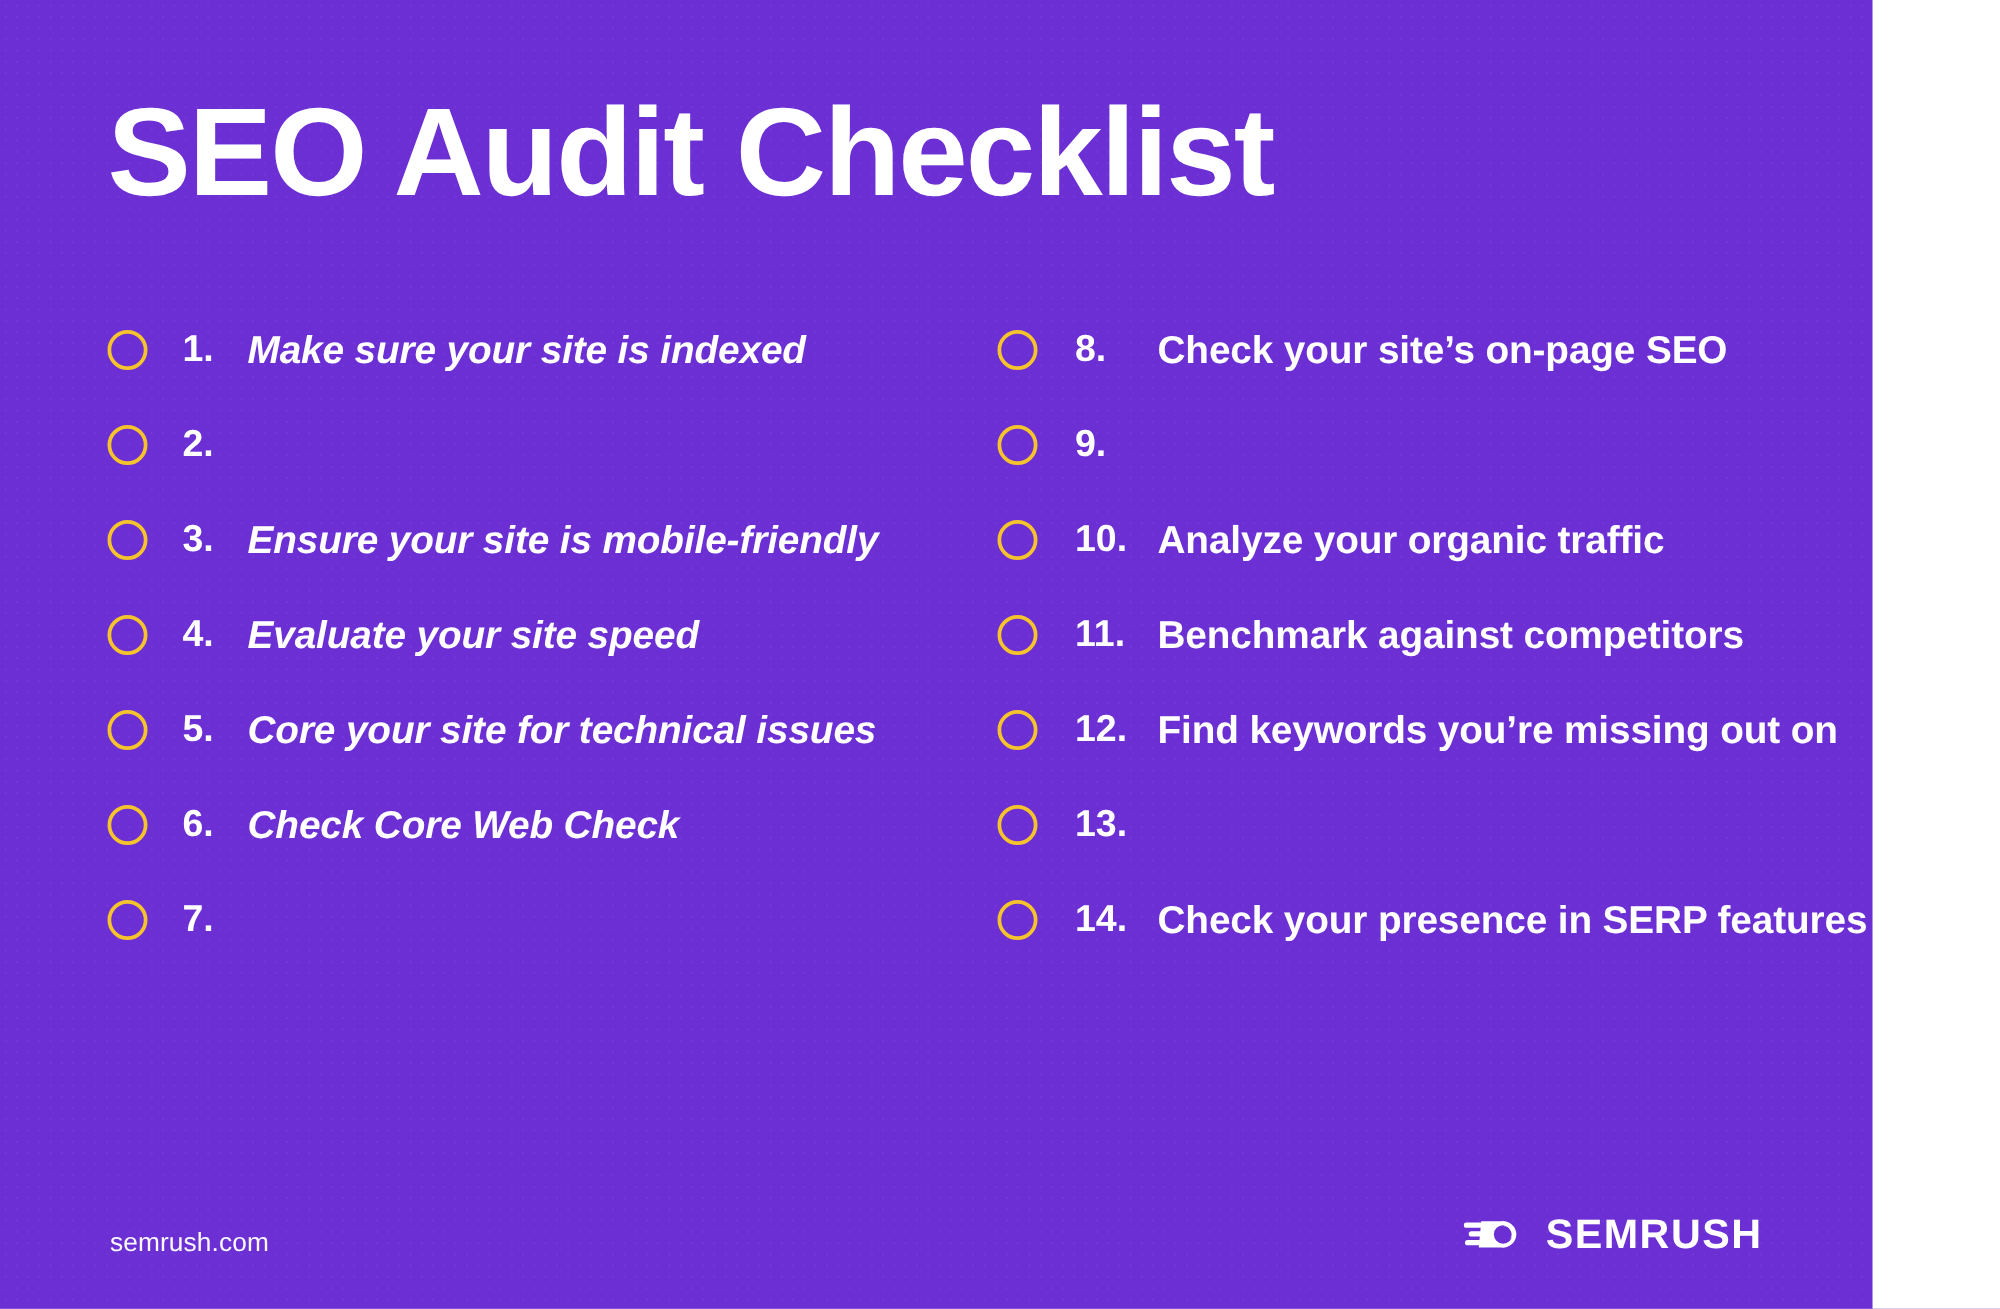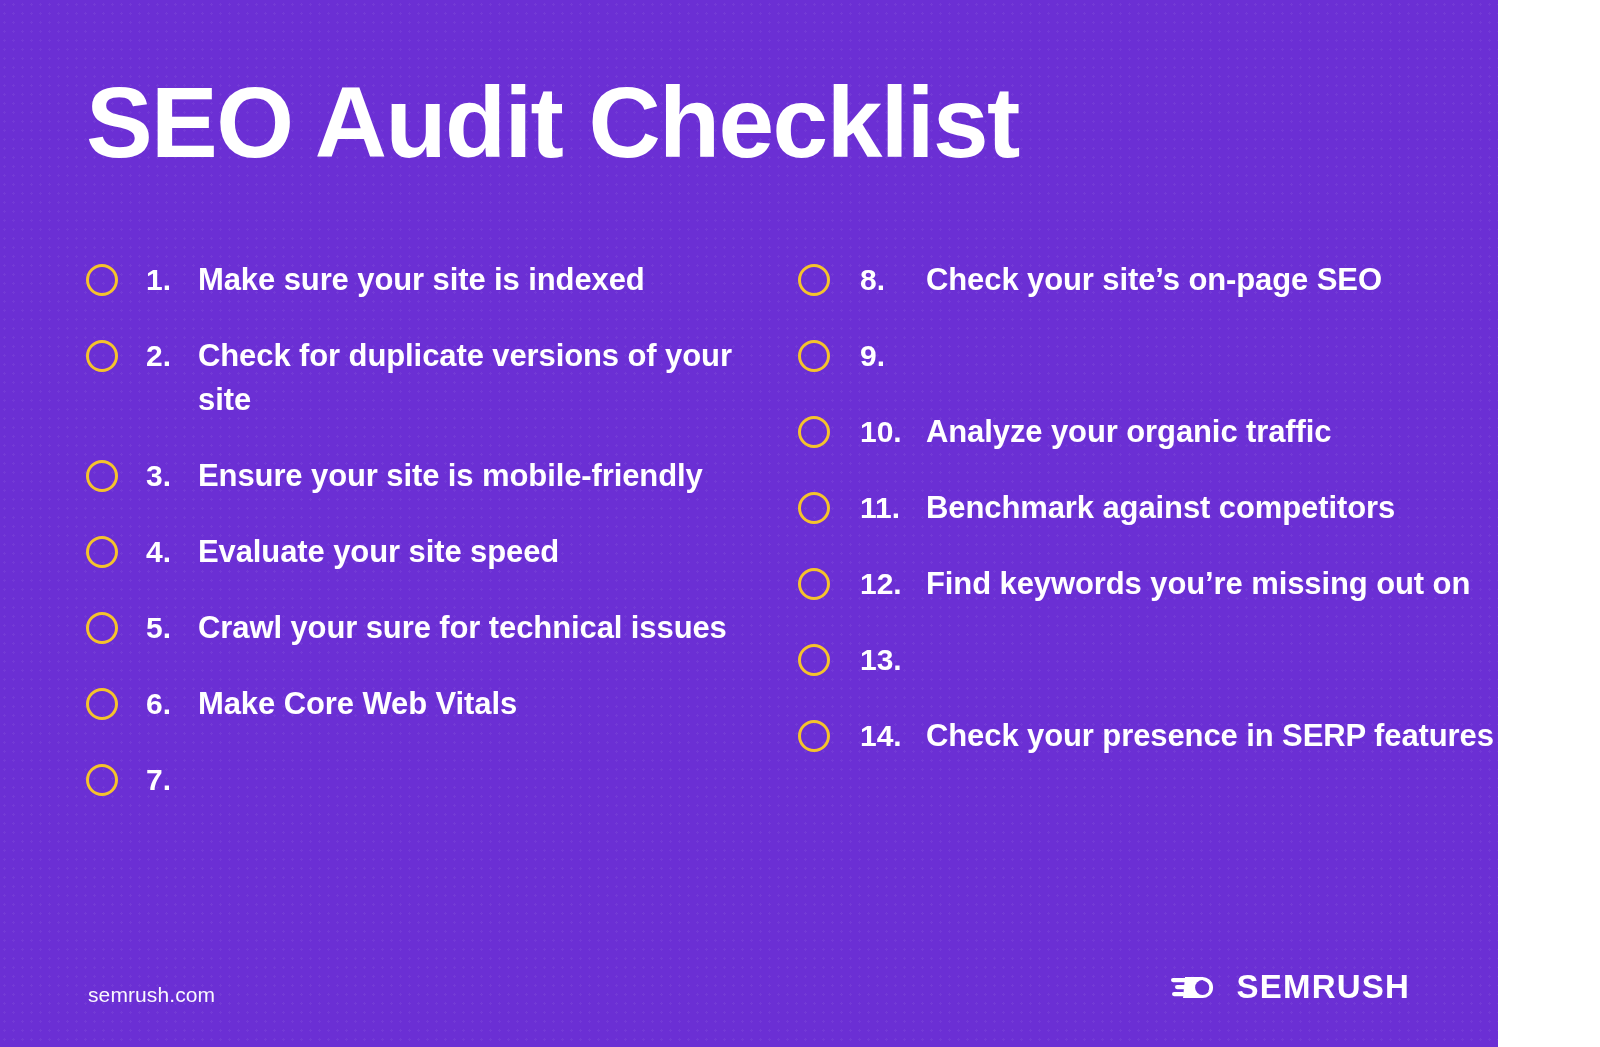--- a/index.html
+++ b/index.html
@@ -85,21 +85,21 @@
   #column-right .item-number { width: 66px; margin-left: 30px; }
 
   .item-label {
     flex: 1 1 auto;
     color: #ffffff;
     font-size: 31px;
     line-height: 44px;
     font-weight: 600;
     letter-spacing: -0.1px;
   }
-  #column-left  .item-label { max-width: 560px; }
+  #column-left  .item-label { max-width: 560px; font-style: italic; }
   #column-right .item-label { max-width: 620px; }
 
   
   #footer-url {
     position: absolute;
     left: 88px;
     bottom: 40px;
     color: #ffffff;
     font-size: 21px;
     font-weight: 400;
@@ -140,41 +140,40 @@
 
     <div class="column" id="column-left">
         <div class="check-item">
           <div class="check-circle"></div>
           <div class="item-number">1.</div>
           <div class="item-label">Make sure your site is indexed</div>
         </div>
         <div class="check-item">
           <div class="check-circle"></div>
           <div class="item-number">2.</div>
-          <div class="item-label">Check for duplicate versions of your site</div>
         </div>
         <div class="check-item">
           <div class="check-circle"></div>
           <div class="item-number">3.</div>
           <div class="item-label">Ensure your site is mobile-friendly</div>
         </div>
         <div class="check-item">
           <div class="check-circle"></div>
           <div class="item-number">4.</div>
           <div class="item-label">Evaluate your site speed</div>
         </div>
         <div class="check-item">
           <div class="check-circle"></div>
           <div class="item-number">5.</div>
-          <div class="item-label">Crawl your sure for technical issues</div>
+          <div class="item-label">Core your site for technical issues</div>
         </div>
         <div class="check-item">
           <div class="check-circle"></div>
           <div class="item-number">6.</div>
-          <div class="item-label">Make Core Web Vitals</div>
+          <div class="item-label">Check Core Web Check</div>
         </div>
         <div class="check-item">
           <div class="check-circle"></div>
           <div class="item-number">7.</div>
         </div>
       </div>
 
     <div class="column" id="column-right">
         <div class="check-item">
           <div class="check-circle"></div>

